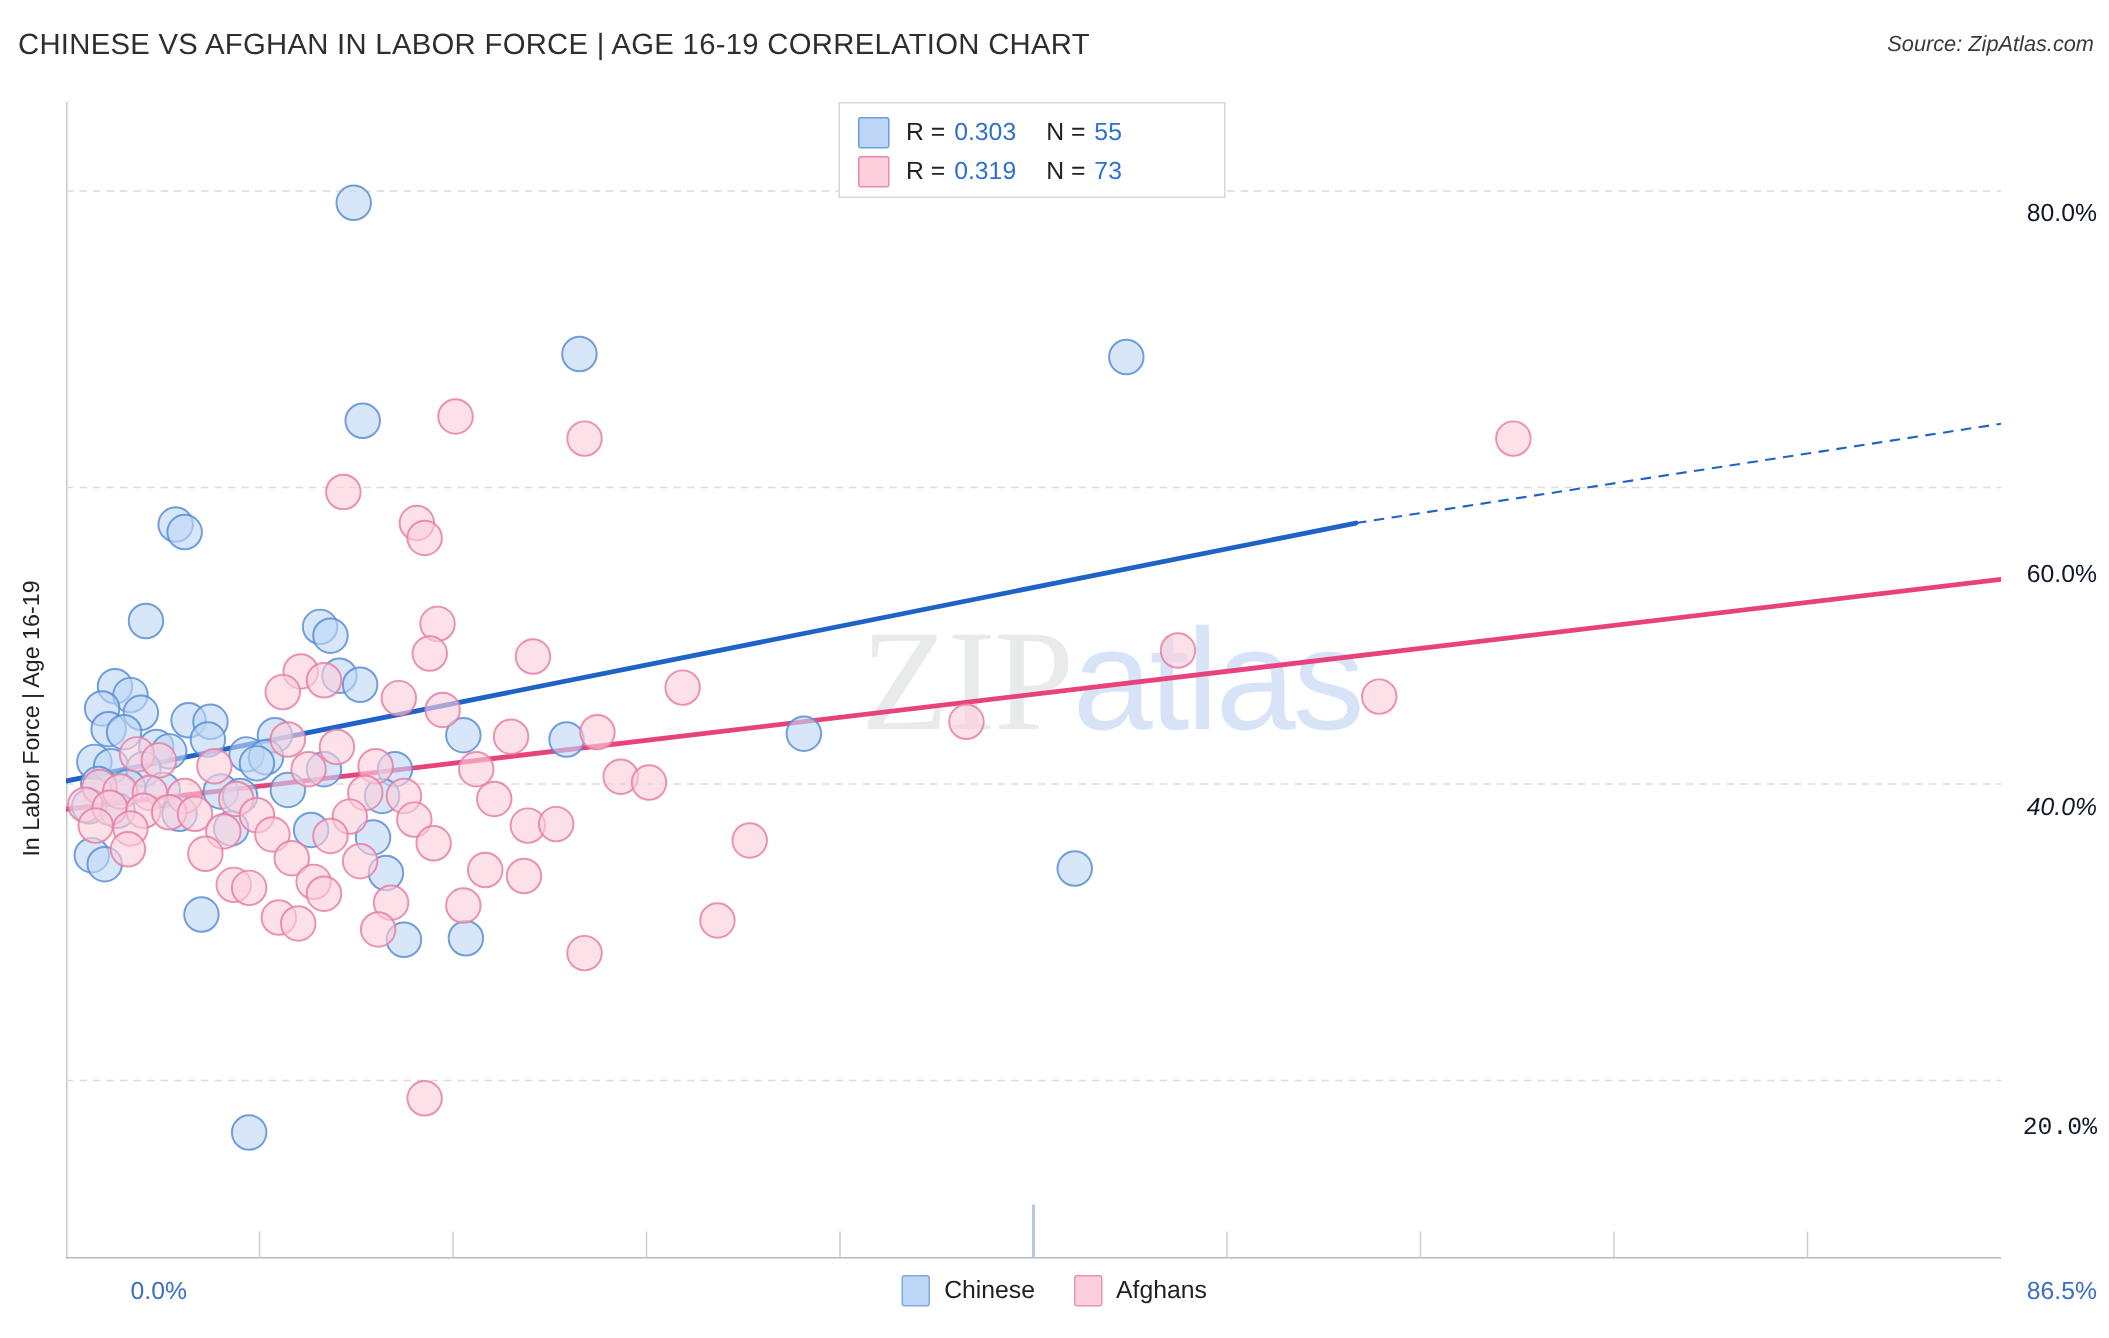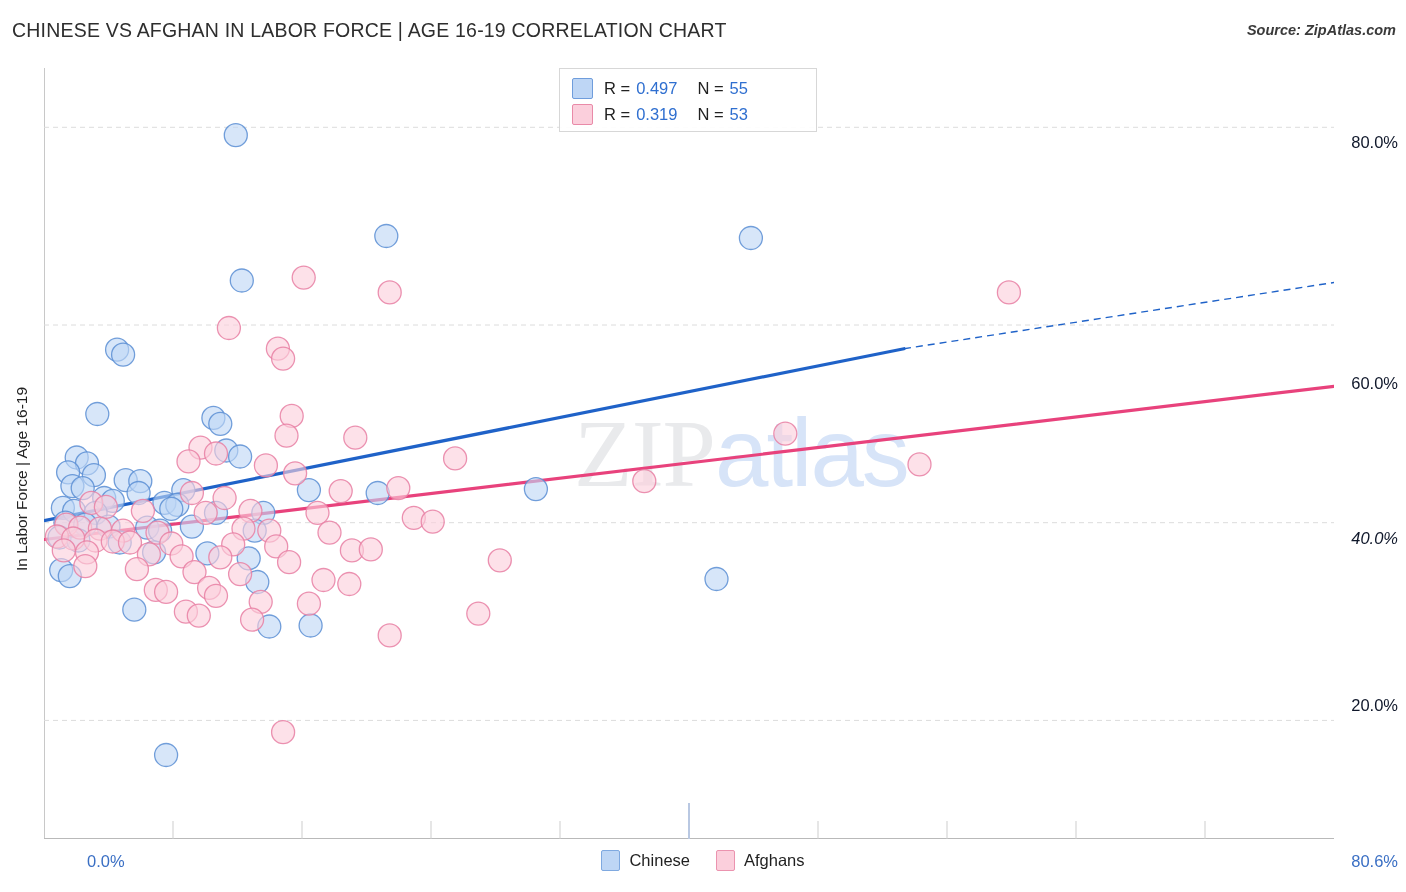--- a/index.html
+++ b/index.html
@@ -30,21 +30,21 @@
     font-weight: 400;
     white-space: nowrap;
   }
   #source-label {
     position: absolute;
     right: 10px;
     top: 22px;
     font-size: 14.5px;
     font-style: italic;
     color: #3a3a3a;
-    font-weight: 700;
+    font-weight: 400;
     white-space: nowrap;
   }
   
   #plot {
     position: absolute;
     left: 44px;
     top: 68px;
     width: 1290px;
     height: 771px;
   }
@@ -333,42 +333,42 @@
         </g>
     </svg>
   </div>
 
   <div id="y-axis-title">In Labor Force | Age 16-19</div>
 
   <div id="y-tick-labels">
       <div class="y-tick-label" style="top: 133.308px;">80.0%</div>
       <div class="y-tick-label" style="top: 331px; margin-top: 43px;">60.0%</div>
       <div class="y-tick-label" style="top: 528.692px; font-style: italic;">40.0%</div>
-      <div class="y-tick-label" style="top: 696px;">20.0%</div>
+      <div class="y-tick-label" style="top: 742px; font-family: Liberation Mono, monospace;">20.0%</div>
     </div>
 
   <div id="x-label-min" class="x-end-label">0.0%</div>
-  <div id="x-label-max" class="x-end-label">80.6%</div>
+  <div id="x-label-max" class="x-end-label">86.5%</div>
 
   <div id="stat-legend">
       <div class="stat-row">
         <span class="swatch blue"></span>
         <span class="stat-key">R =</span>
-        <span class="stat-val">0.497</span>
+        <span class="stat-val">0.303</span>
         <span class="stat-gap"></span>
         <span class="stat-key">N =</span>
         <span class="stat-val">55</span>
       </div>
       <div class="stat-row">
         <span class="swatch pink"></span>
         <span class="stat-key">R =</span>
         <span class="stat-val">0.319</span>
         <span class="stat-gap"></span>
         <span class="stat-key">N =</span>
-        <span class="stat-val">53</span>
+        <span class="stat-val">73</span>
       </div>
     </div>
 
   <div id="series-legend">
       <div class="series-item">
         <span class="series-swatch blue"></span>
         <span class="series-name">Chinese</span>
       </div>
       <div class="series-item">
         <span class="series-swatch pink"></span>

